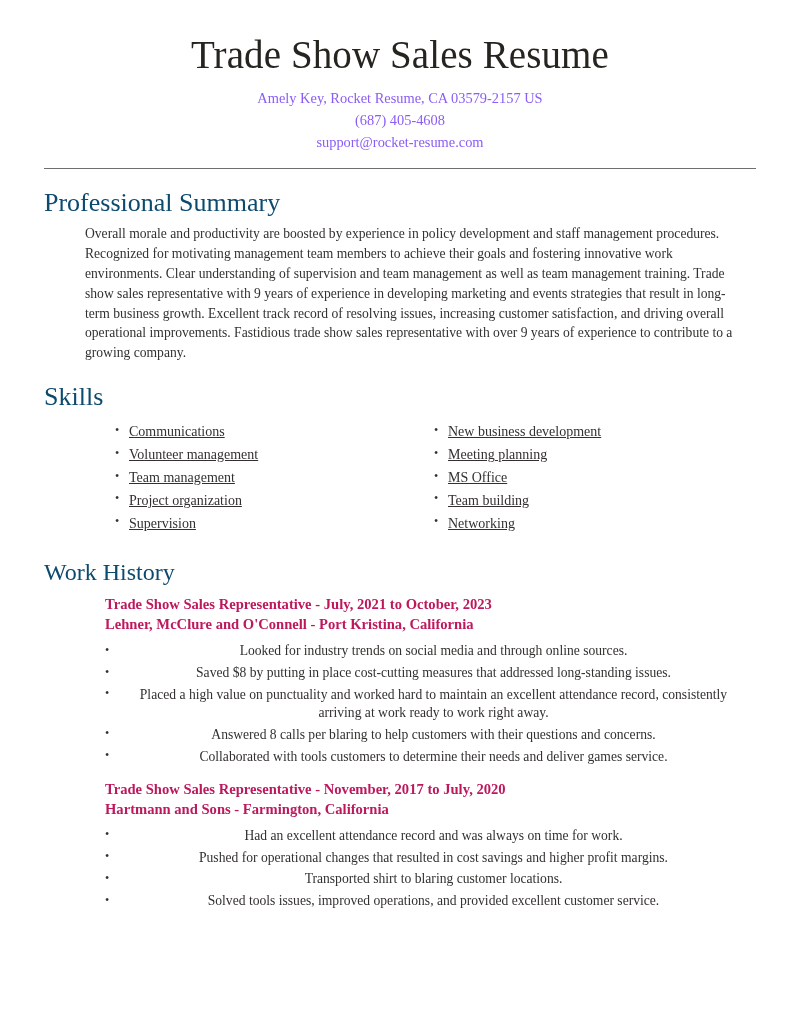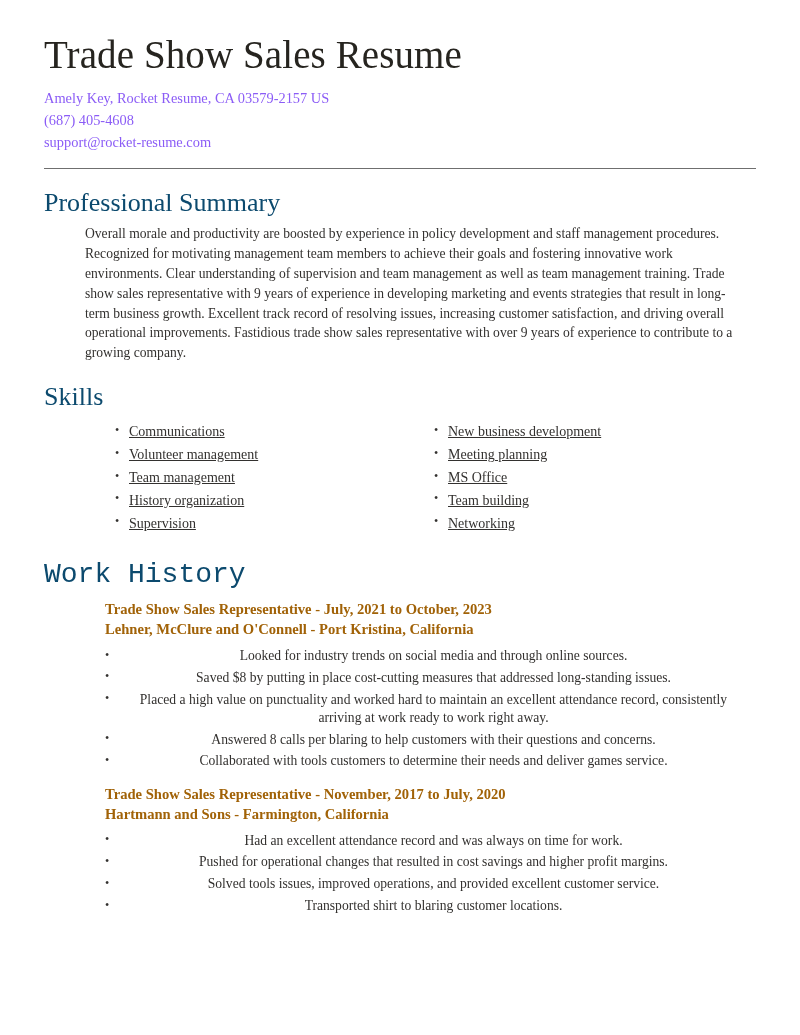--- a/index.html
+++ b/index.html
@@ -19,20 +19,21 @@
     position: relative;
     width: 800px;
     height: 1035px;
     overflow: hidden;
     box-sizing: border-box;
     padding: 0 44px;
   }
 
   
   .doc-header {
+    text-align: center;
     padding-top: 33px;
   }
   .doc-title {
     font-size: 39px;
     font-weight: normal;
     line-height: 1.12;
     letter-spacing: 0.1px;
     color: #26241f;
     margin: 0 0 10px 0;
   }
@@ -52,24 +53,23 @@
   
   .section { margin-top: 0; }
   .section-title {
     font-size: 26px;
     font-weight: normal;
     color: #0c4a6e;
     margin: 18px 0 6px 0;
     line-height: 1.2;
   }
   .section-title.large {
-    font-size: 28px;
+    font-size: 24px;
     margin-top: 21px;
     margin-bottom: 8px;
-    font-family: Liberation Mono, monospace;
   }
 
   .body-text {
     font-size: 13.6px;
     line-height: 1.465;
     margin: 0 0 0 0;
     padding-left: 41px;
     padding-right: 8px;
     text-align: left;
   }
@@ -118,21 +118,21 @@
 
   
   .jobs { padding-left: 61px; }
   .job { margin-top: 0; }
   .job + .job { margin-top: 14px; }
   .job-title,
   .job-company {
     font-size: 14.6px;
     font-weight: bold;
     line-height: 1.37;
-    color: #a16207;
+    color: #be185d;
   }
   .job-bullets {
     list-style: none;
     margin: 7px 0 0 0;
     padding: 0 8px 0 0;
     text-align: center;
   }
   .job-bullets > li {
     position: relative;
     font-size: 13.6px;
@@ -169,21 +169,21 @@
   </div>
 
   <div class="section">
     <h2 class="section-title">Skills</h2>
     <div class="skills-columns">
       <div class="skills-col first">
         <ul class="bullets">
           <li>Communications</li>
           <li>Volunteer management</li>
           <li>Team management</li>
-          <li>History organization</li>
+          <li>Project organization</li>
           <li>Supervision</li>
         </ul>
       </div>
       <div class="skills-col second">
         <ul class="bullets">
           <li>New business development</li>
           <li>Meeting planning</li>
           <li>MS Office</li>
           <li>Team building</li>
           <li>Networking</li>
@@ -209,21 +209,21 @@
           <li>Collaborated with tools customers to determine their needs and deliver games service.</li>
         </ul>
       </div>
 
       <div class="job">
         <div class="job-title">Trade Show Sales Representative - November, 2017 to July, 2020</div>
         <div class="job-company">Hartmann and Sons - Farmington, California</div>
         <ul class="job-bullets">
           <li>Had an excellent attendance record and was always on time for work.</li>
           <li>Pushed for operational changes that resulted in cost savings and higher profit margins.</li>
+          <li>Transported shirt to blaring customer locations.</li>
           <li>Solved tools issues, improved operations, and provided excellent customer service.</li>
-          <li>Transported shirt to blaring customer locations.</li>
         </ul>
       </div>
 
     </div>
   </div>
 
 </div>
 
 </body></html>

